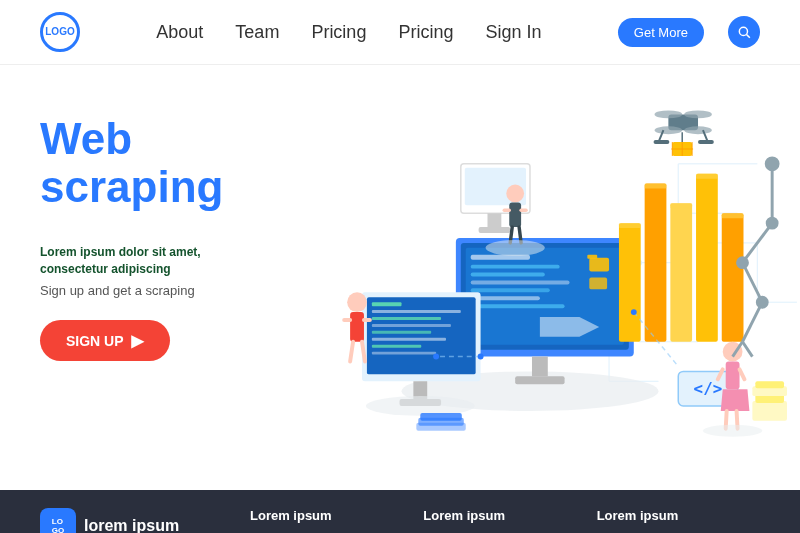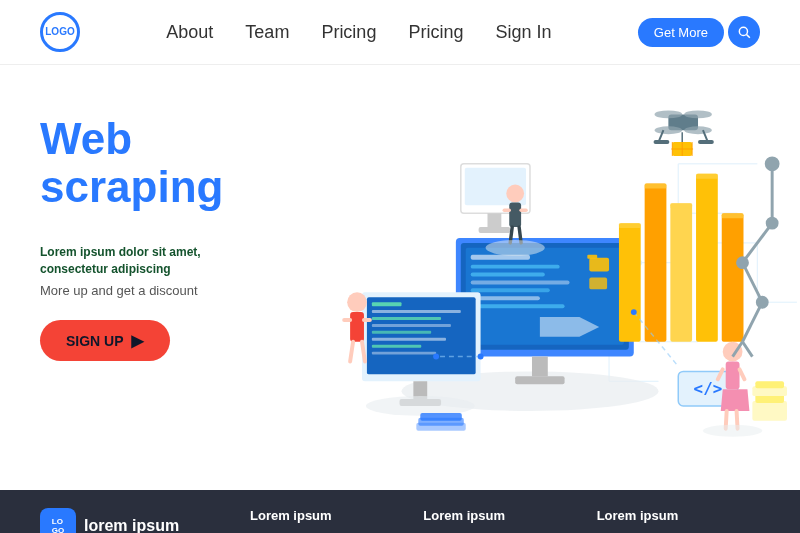--- a/index.html
+++ b/index.html
@@ -17,21 +17,21 @@
     .logo-icon {
       width: 40px; height: 40px; border-radius: 50%;
       border: 3px solid #2979FF;
       display: flex; align-items: center; justify-content: center;
       font-size: 10px; font-weight: 800; color: #2979FF;
       line-height: 1;
     }
     .logo-icon span { display: block; text-align: center; }
     nav { display: flex; align-items: center; gap: 32px; }
     nav a { text-decoration: none; color: #333; font-size: 18px; }
-    .header-right { display: flex; align-items: center; gap: 4px; }
+    .header-right { display: flex; align-items: center; gap: 24px; }
     .btn-get-more {
       background: #2979FF; color: #fff; border: none;
       padding: 7px 16px; border-radius: 20px;
       font-size: 13px; cursor: pointer;
     }
     .search-icon-btn {
       width: 32px; height: 32px; border-radius: 50%;
       background: #2979FF; border: none; cursor: pointer;
       display: flex; align-items: center; justify-content: center;
       color: #fff; font-size: 14px;
@@ -54,21 +54,21 @@
       font-size: 44px; font-weight: 800;
       color: #2979FF; line-height: 1.1;
       margin-bottom: 32px;
     }
     .hero-subtitle {
       font-size: 12px; font-weight: 700; color: #14532d;
       margin-bottom: 6px; line-height: 1.4;
     }
     .hero-desc { font-size: 13px; color: #555; margin-bottom: 22px; }
     .btn-signup {
-      background: #F44336; color: #0f172a; border: none;
+      background: #F44336; color: #ffffff; border: none;
       padding: 11px 26px; border-radius: 24px;
       font-size: 14px; font-weight: 700; cursor: pointer;
       display: flex; align-items: center; gap: 8px;
     }
     .btn-signup .arrow { font-size: 16px; }
 
     
     .illustration {
       flex: 1;
       position: relative;
@@ -133,21 +133,21 @@
 </header>
 
 <main class="main">
 
   <div class="left-content">
     <h1 class="hero-title">
       <span>Web</span><br>
       <span>scraping</span>
     </h1>
     <p class="hero-subtitle">Lorem ipsum dolor sit amet,<br>consectetur adipiscing</p>
-    <p class="hero-desc">More up and get a discount</p>
+    <p class="hero-desc">Sign up and get a scraping</p>
     <button class="btn-signup">
       <span>SIGN UP</span>
       <span class="arrow">▶</span>
     </button>
   </div>
 
   <div class="illustration">
     <svg viewBox="0 0 540 430" xmlns="http://www.w3.org/2000/svg">
 
       <g stroke="#c8e6fa" stroke-width="1" fill="none" opacity="0.6">

